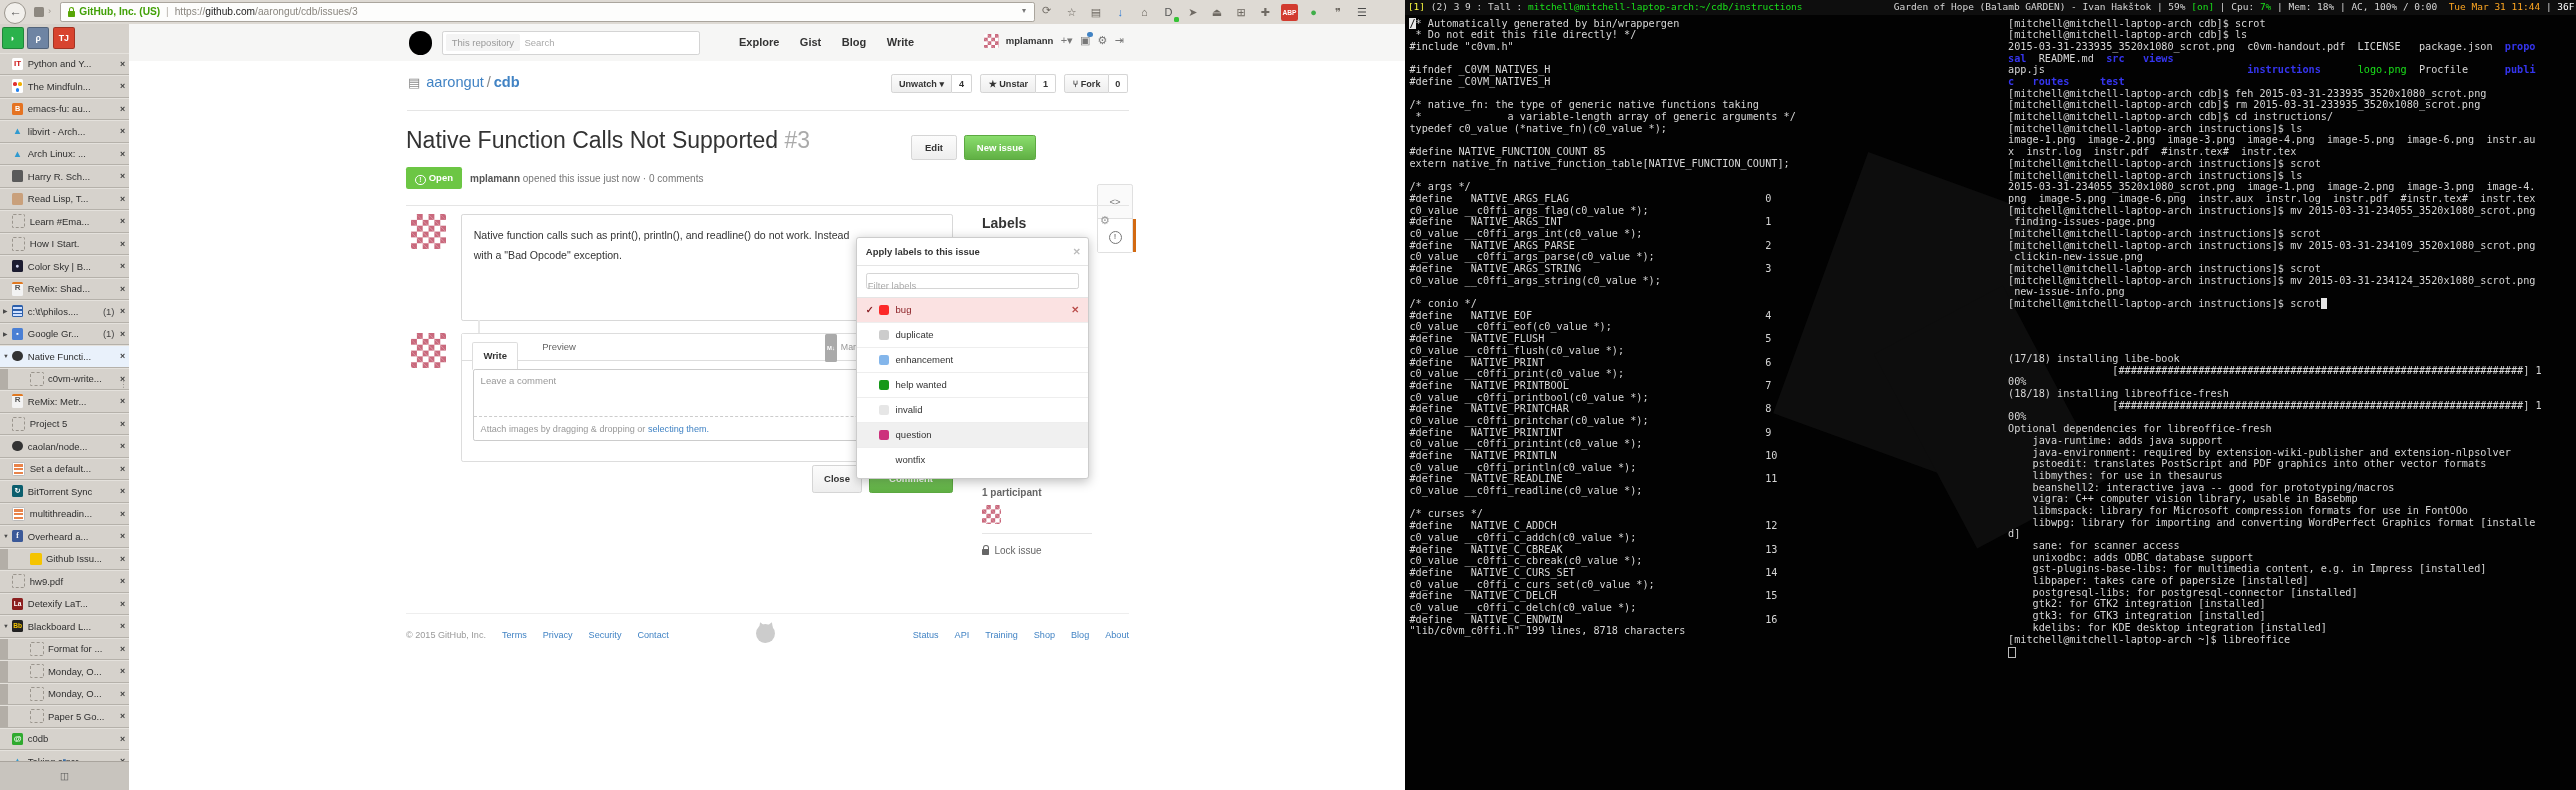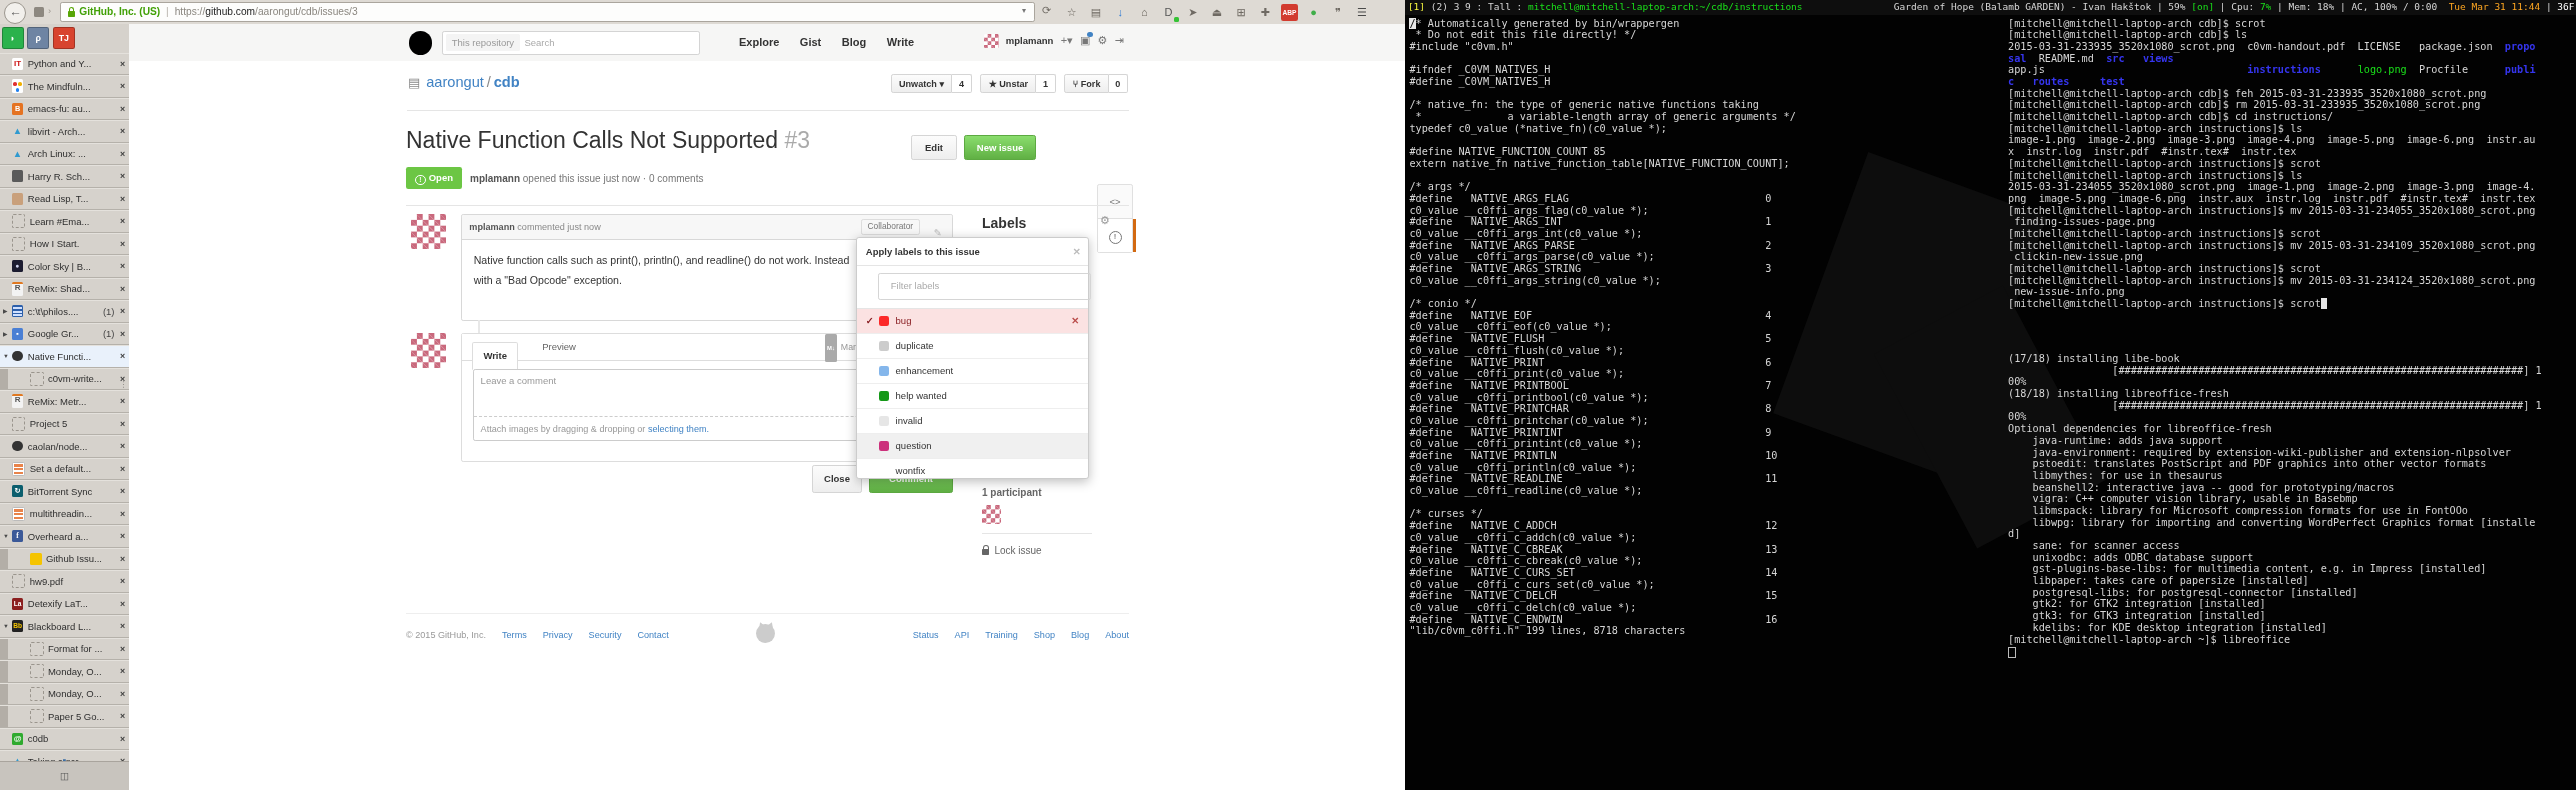--- a/index.html
+++ b/index.html
@@ -158,22 +158,22 @@
   #comment-btn{position:absolute;left:740px;top:441px;width:82px;height:26px;background:linear-gradient(#8add6d,#60b044);
              border:0.7px solid #5ca941;border-radius:2.2px;color:#fff;font-size:9.5px;font-weight:bold;text-align:center;line-height:26px;z-index:5;}
   
   #labels-head{position:absolute;left:853px;top:191px;font-size:14px;font-weight:bold;color:#333;}
   #labels-gear{position:absolute;left:971px;top:190px;color:#999;font-size:11px;}
   #popover{position:absolute;left:727px;top:213px;width:231px;height:240px;background:#fff;border:0.7px solid #ccc;
            border-radius:2.9px;box-shadow:0 2.9px 10.2px rgba(0,0,0,.25);z-index:60;font-size:9.5px;}
   #popover-head{height:27px;border-bottom:0.7px solid #e5e5e5;line-height:27px;padding:0 8.8px;font-weight:bold;position:relative;}
   #popover-close{position:absolute;right:7.3px;top:0;color:#bbb;font-weight:bold;}
   #filter-wrap{padding:7.3px 8.8px;border-bottom:0.7px solid #e5e5e5;}
-  #filter-input{width:100%;height:27px;border:0.7px solid #d5d5d5;border-radius:2.2px;box-sizing:border-box;
-                line-height:23.4px;color:#aaa;padding-left:12px;margin-left:12px;}
+  #filter-input{width:100%;height:16px;border:0.7px solid #d5d5d5;border-radius:2.2px;box-sizing:border-box;
+                line-height:23.4px;color:#aaa;padding-left:1px;}
   .lrow{height:24px;display:flex;align-items:center;border-top:0.7px solid #eee;padding:0 8.8px;position:relative;}
   .lrow:first-child{border-top:none;}
   .lrow.selected{background:#fbe2e2;color:#86181d;}
   .lrow.hover{background:#f0f0f0;}
   .lcheck{width:13px;color:#86181d;font-weight:bold;}
   .lswatch{width:10.2px;height:10.2px;border-radius:2.2px;margin-right:6.6px;}
   .lx{position:absolute;right:8.8px;color:#b94a48;font-weight:bold;}
   #participants-label{position:absolute;left:853px;top:463px;font-size:10px;font-weight:bold;color:#666;}
   #participant-avatar{position:absolute;left:853px;top:481px;width:19px;height:19px;border-radius:1.5px;
                       background-size:8.8px 8.8px;background-position:0 0,4.4px 4.4px;}
@@ -522,25 +522,20 @@
       <div id="issue-title"><span>Native Function Calls Not Supported</span><span class="num"> #3</span></div>
       <div id="edit-btn">Edit</div>
       <div id="newissue-btn">New issue</div>
 
       <div id="state-badge"><span class="circ">!</span><span>Open</span></div>
       <div id="issue-meta"><b>mplamann</b><span> opened this issue just now · 0 comments</span></div>
       <div class="hrline" style="left:277px;top:181px;width:723px;"></div>
 
       <div class="cavatar checker" style="left:282px;top:190px;"></div>
       <div class="cbox" style="top:190px;height:105px;">
-        <div class="cbox-head">
-          <b>mplamann</b><span> commented just now</span>
-          <span class="collab">Collaborator</span>
-          <span class="pencil">✎</span>
-        </div>
         <div class="cbody">
           <span>Native function calls such as print(), println(), and readline() do not work. Instead</span><br>
           <span>with a "Bad Opcode" exception.</span>
         </div>
       </div>
       <div id="timeline"></div>
 
       <div class="cavatar checker" style="left:282px;top:309px;"></div>
       <div id="form-box">
         <div class="ftabs">

